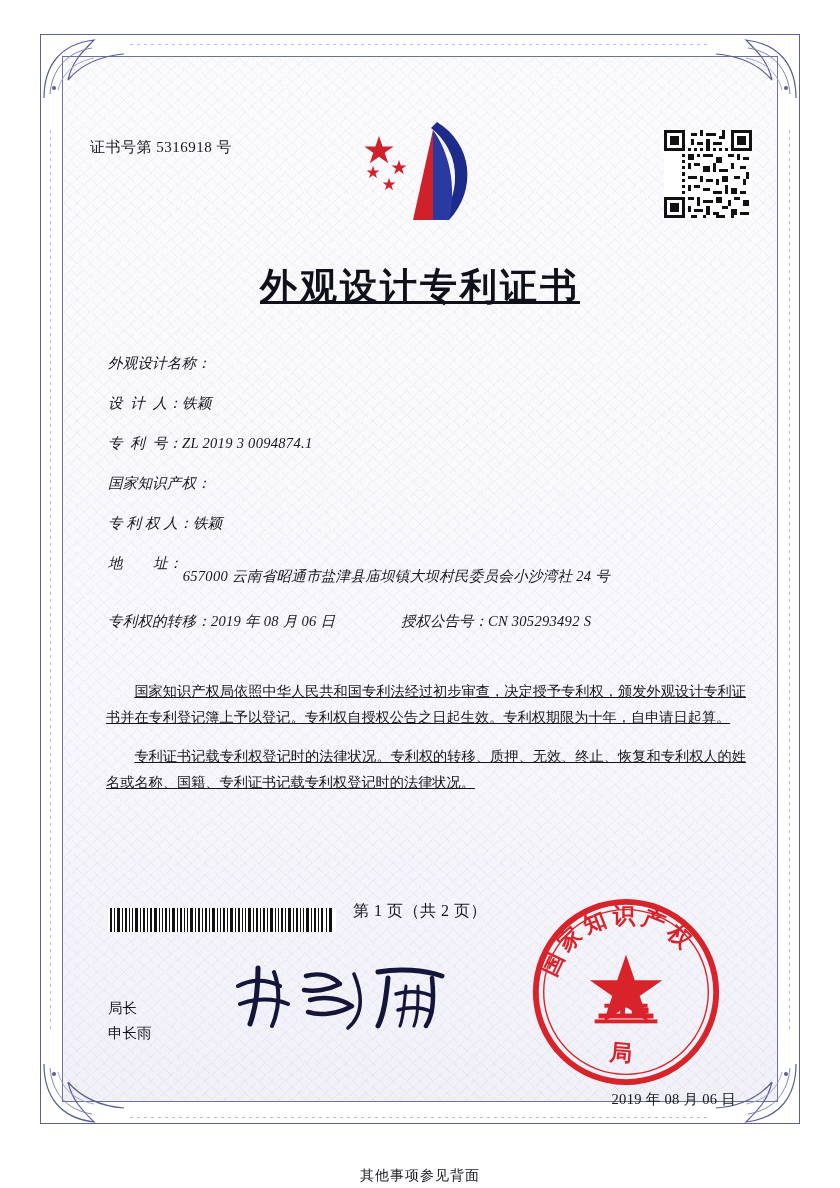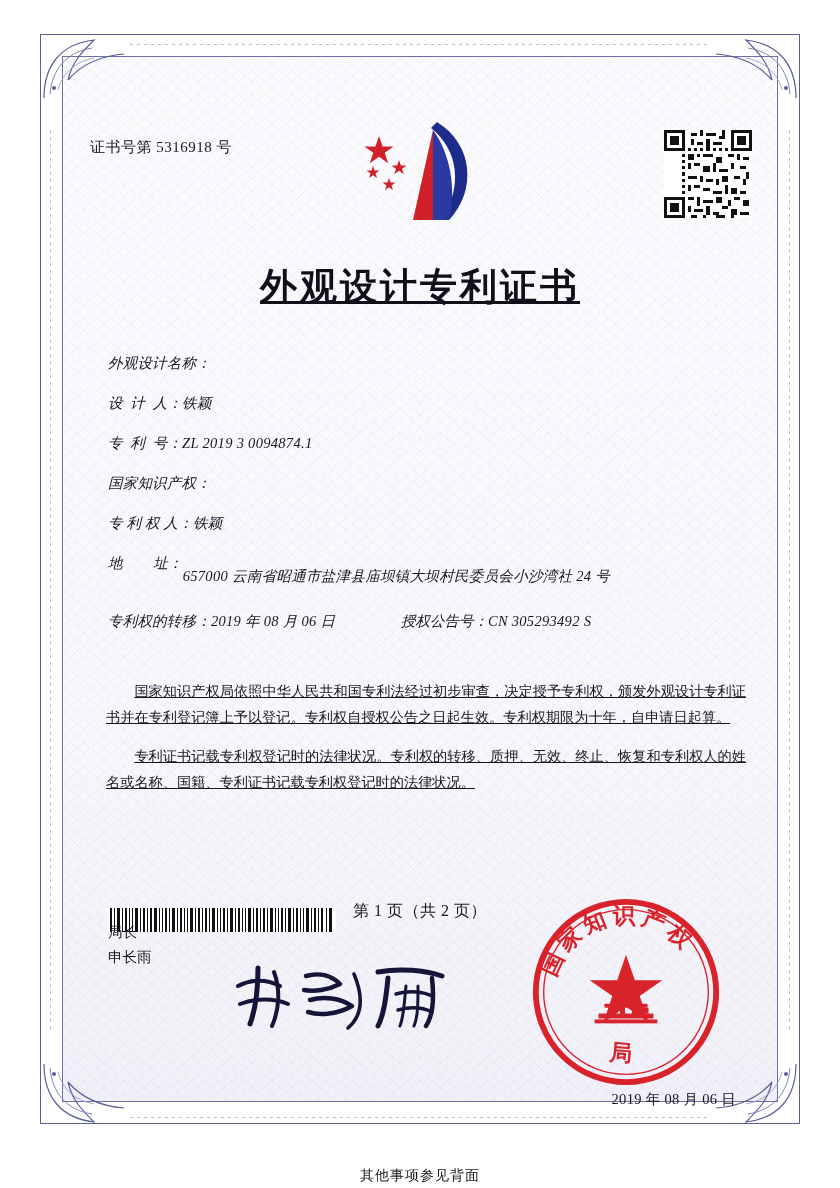--- a/index.html
+++ b/index.html
@@ -161,21 +161,21 @@
     position: absolute;
     right: 54px;
     top: 838px;
     width: 196px;
     height: 196px;
   }
 
   .sign-block {
     position: absolute;
     left: 46px;
-    top: 864px;
+    top: 940px;
     font-size: 14.5px;
     line-height: 1.75;
     color: #16161d;
   }
 
   .signature {
     position: absolute;
     left: 166px;
     top: 900px;
     width: 230px;

